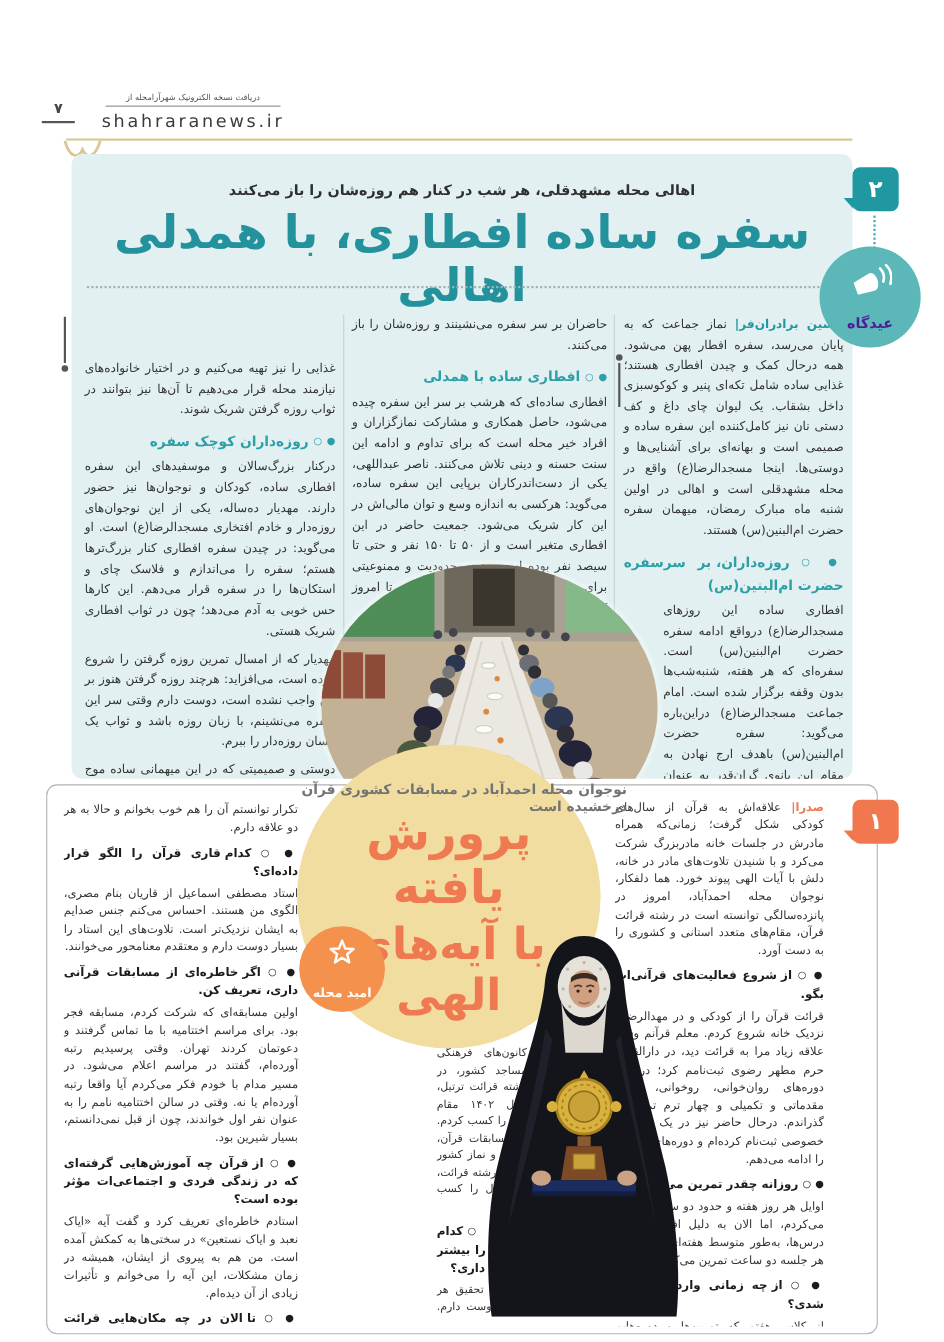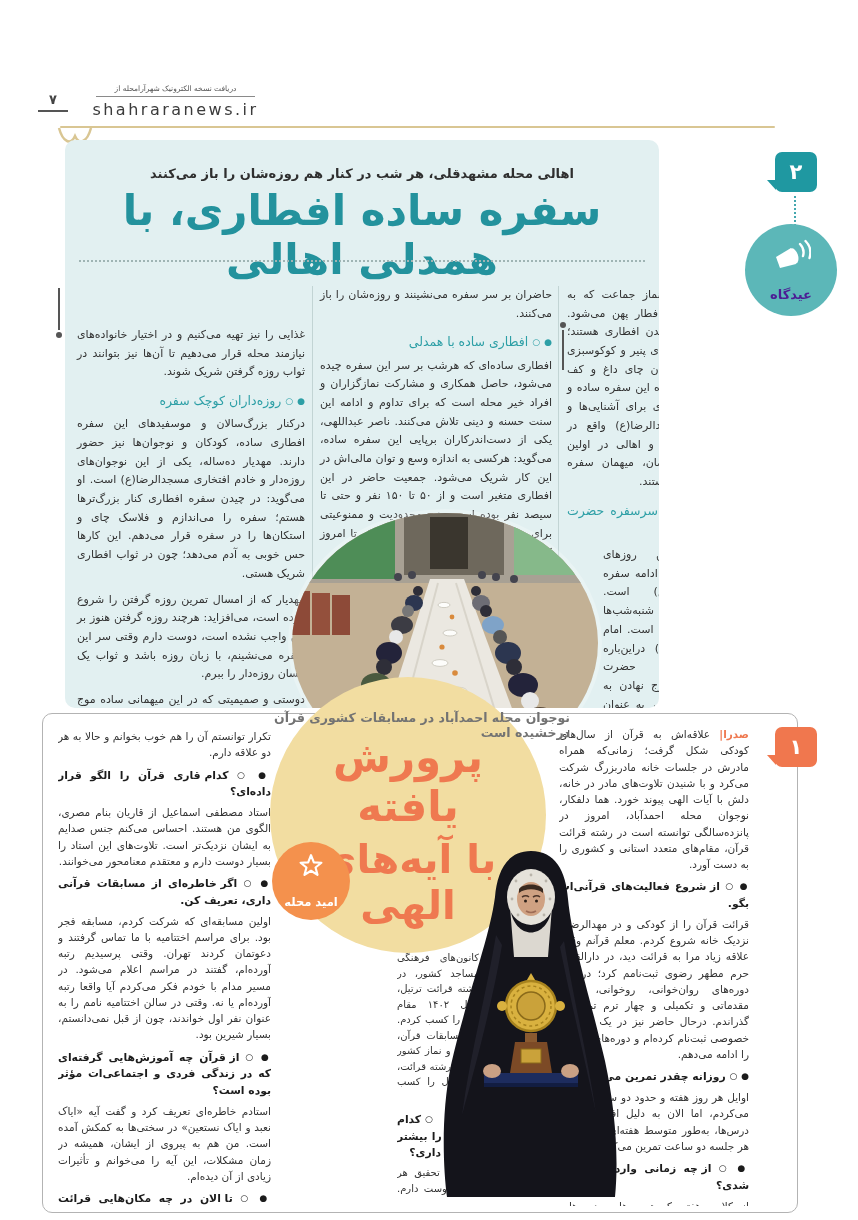--- a/index.html
+++ b/index.html
@@ -11,28 +11,28 @@
   .abs{position:absolute;}
   
   #page-number{left:38px;top:92px;width:30px;text-align:center;font-size:13px;font-weight:bold;color:#444;border-bottom:2px solid #555;padding-bottom:3px;}
   #masthead{left:88px;top:84px;width:175px;text-align:center;color:#555;}
   #masthead .dl{font-size:7.5px;letter-spacing:0;}
   #masthead .rule{border-top:1px solid #8a8a8a;margin:3px 8px;}
   #masthead .site{font-size:16px;letter-spacing:2.5px;color:#3b3b3b;direction:ltr;}
   #gold-rule{left:60px;top:126px;width:715px;height:2px;background:#d9c693;border-radius:2px;}
   #book-glyph{left:56px;top:127px;}
   
-  #sec1{left:65px;top:140px;width:594px;height:568px;background:#e2f0f1;border-radius:10px;overflow:hidden;}
+  #sec1{left:65px;top:140px;width:710px;height:568px;background:#e2f0f1;border-radius:10px;overflow:hidden;}
   #sec1 .kicker{position:absolute;top:26px;left:0;width:100%;text-align:center;font-size:13px;font-weight:bold;color:#2f2f2f;}
   #sec1 .title{position:absolute;top:46px;left:0;width:100%;text-align:center;font-size:42px;font-weight:bold;color:#23929d;letter-spacing:-1px;}
   #sec1 .dotrule{position:absolute;top:120px;left:14px;right:14px;border-top:2px dotted #9fb4b4;}
   .vdiv{position:absolute;top:146px;height:404px;width:1px;background:#c2d4d4;}
   .col{position:absolute;top:146px;font-size:11px;line-height:1.7;text-align:justify;color:#333;}
   .col p{margin:0 0 7px 0;}
-  .teal-h{color:#2d9fa6;font-size:12.5px;font-weight:normal;margin:8px 0 4px 0;}
+  .teal-h{color:#2d9fa6;font-size:12.5px;font-weight:bold;margin:8px 0 4px 0;}
   .mark{font-size:9px;vertical-align:1px;}
   .mark.b{color:inherit;}
   .byline{color:#1f98a1;font-weight:bold;}
   .intrude-l{float:left;width:36px;height:200px;margin-top:44px;}
   #photo1{position:absolute;left:227px;top:373px;width:306px;height:260px;border-radius:50%;overflow:hidden;z-index:3;box-shadow:0 0 0 4px rgba(255,255,255,.25);}
   
   .cmark{width:2px;background:#555;}
   .cdot{width:6px;height:6px;border-radius:50%;background:#555;}
   
   .badge{width:42px;height:40px;border-radius:7px;color:#fff;font-size:21px;font-weight:bold;text-align:center;line-height:40px;z-index:6;}

